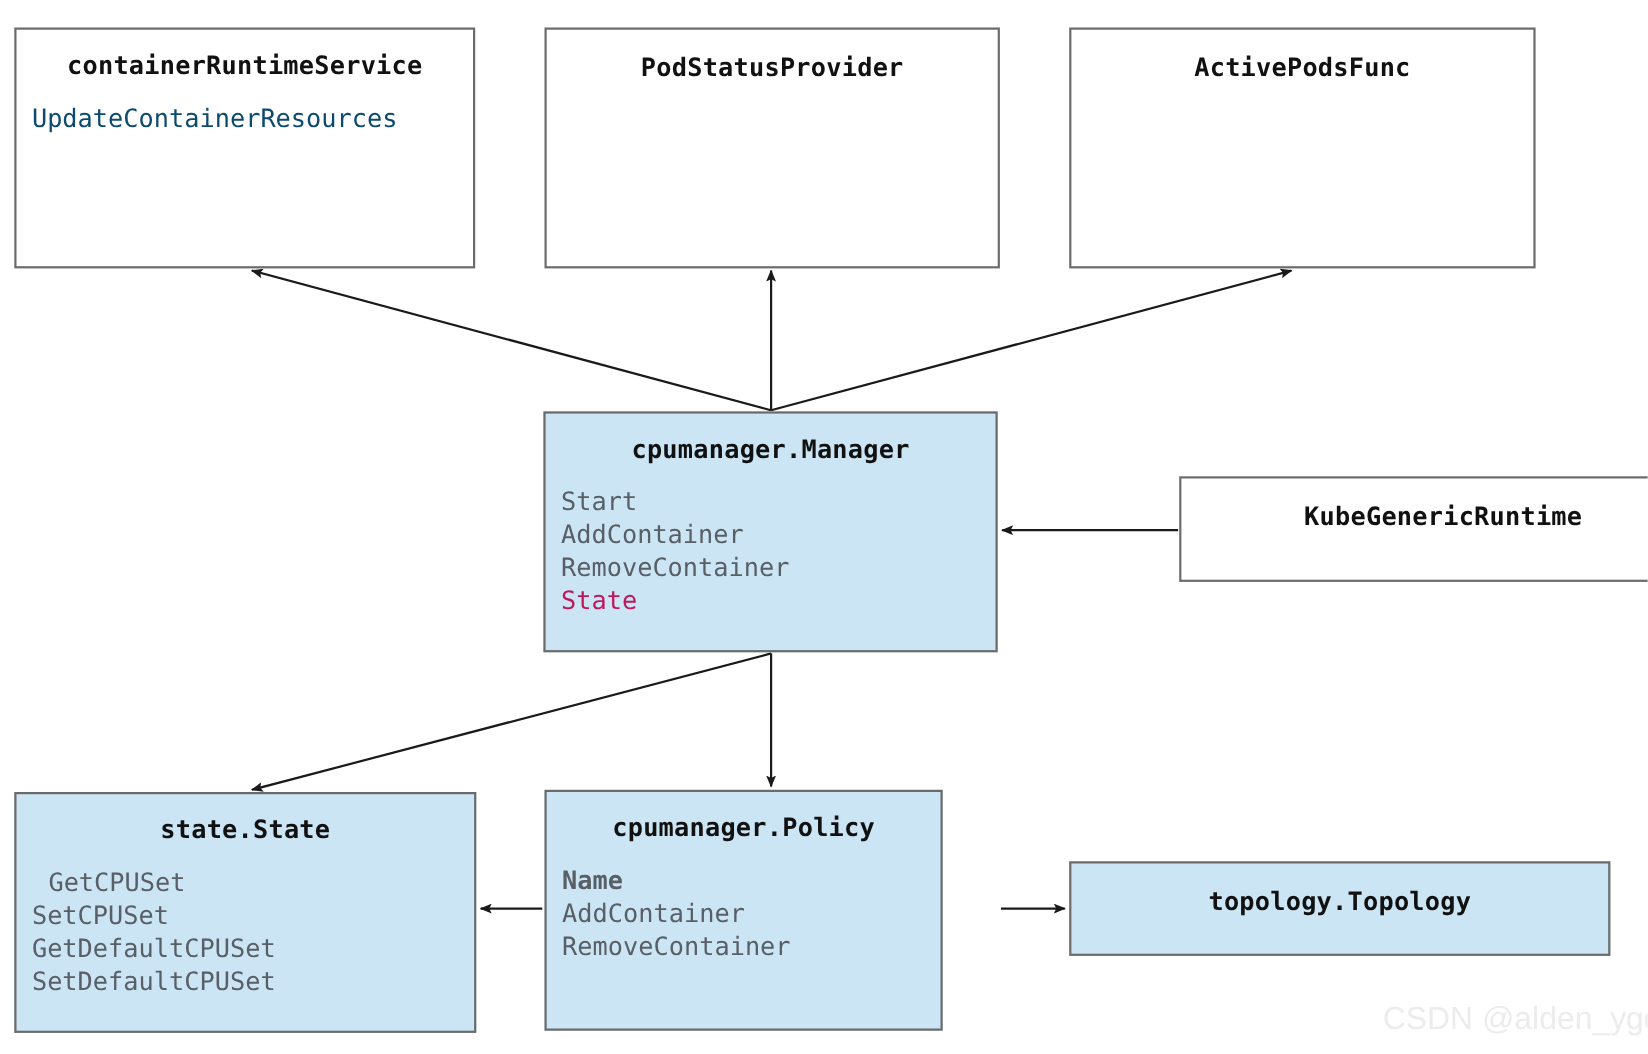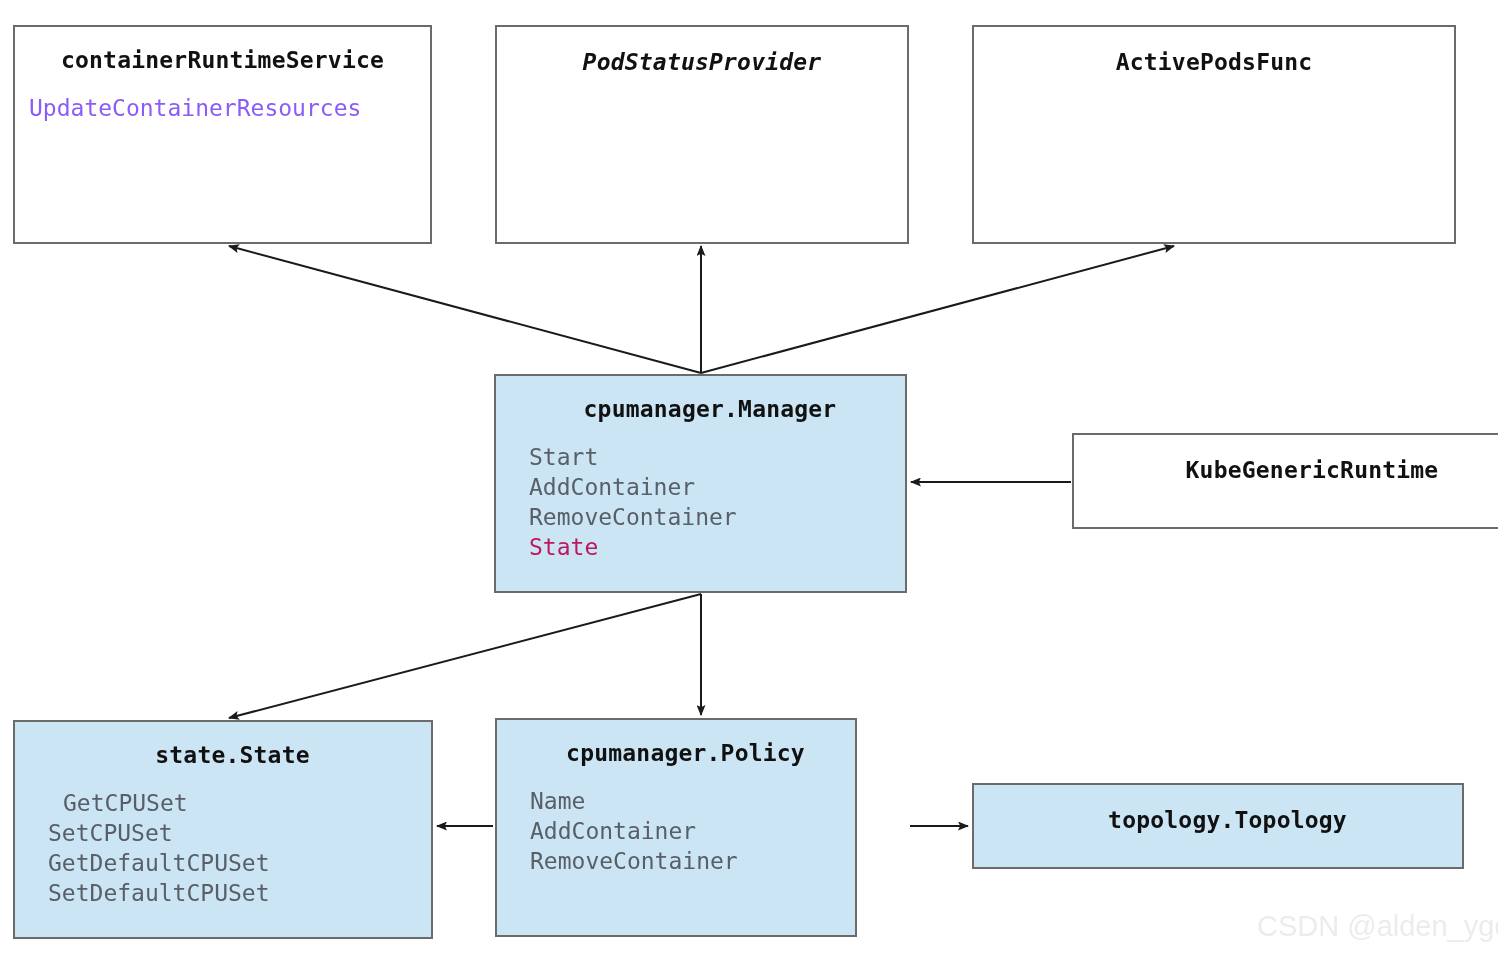--- a/index.html
+++ b/index.html
@@ -26,21 +26,20 @@
   }
   .node {
     position: absolute;
     box-sizing: border-box;
     border: 2px solid #d946ef;
     background: #ffffff;
     z-index: 2;
   }
   .node.filled {
     background: #cbe5f5;
-    padding-left: 19px;
   }
   .node-title {
     text-align: center;
     font-weight: bold;
     font-size: 23px;
     color: #111111;
     letter-spacing: 0.2px;
     white-space: nowrap;
     margin-top: 20px;
   }
@@ -86,27 +85,27 @@
         <line x1="1071" y1="482" x2="911" y2="482" stroke="#1a1a1a" stroke-width="2" marker-end="url(#arrowhead)"></line>
         <line x1="493" y1="826" x2="437" y2="826" stroke="#1a1a1a" stroke-width="2" marker-end="url(#arrowhead)"></line>
         <line x1="910" y1="826" x2="968" y2="826" stroke="#1a1a1a" stroke-width="2" marker-end="url(#arrowhead)"></line>
       </g>
   </svg>
 
   <div id="nodes">
       <div class="node" style="left: 13px; top: 25px; width: 419px; height: 219px; border-color: rgb(107, 107, 107);">
         <div class="node-title" style="color: rgb(17, 17, 17);">containerRuntimeService</div>
         <div class="node-members">
-          <div class="node-member" style="color: #8b5cf6;">UpdateContainerResources</div>
+          <div class="node-member" style="color: #0c4a6e;">UpdateContainerResources</div>
         </div>
       </div>
-      <div class="node compact" style="left: 495px; top: 25px; width: 414px; height: 219px; border-color: rgb(107, 107, 107); font-style: italic;">
+      <div class="node compact" style="left: 495px; top: 25px; width: 414px; height: 219px; border-color: rgb(107, 107, 107);">
         <div class="node-title" style="color: rgb(17, 17, 17);">PodStatusProvider</div>
       </div>
-      <div class="node compact" style="left: 972px; top: 25px; width: 484px; height: 219px; border-color: rgb(107, 107, 107);">
+      <div class="node compact" style="left: 972px; top: 25px; width: 424px; height: 219px; border-color: rgb(107, 107, 107);">
         <div class="node-title" style="color: rgb(17, 17, 17);">ActivePodsFunc</div>
       </div>
       <div class="node filled" style="left: 494px; top: 374px; width: 413px; height: 219px; background: rgb(203, 229, 245); border-color: rgb(107, 107, 107);">
         <div class="node-title" style="color: rgb(17, 17, 17);">cpumanager.Manager</div>
         <div class="node-members">
           <div class="node-member" style="color: rgb(88, 95, 102);">Start</div>
           <div class="node-member" style="color: rgb(88, 95, 102);">AddContainer</div>
           <div class="node-member" style="color: rgb(88, 95, 102);">RemoveContainer</div>
           <div class="node-member" style="color: #be185d;">State</div>
         </div>
@@ -119,21 +118,21 @@
         <div class="node-members">
           <div class="node-member" style="color: rgb(88, 95, 102); margin-left: 15px;">GetCPUSet</div>
           <div class="node-member" style="color: rgb(88, 95, 102);">SetCPUSet</div>
           <div class="node-member" style="color: rgb(88, 95, 102);">GetDefaultCPUSet</div>
           <div class="node-member" style="color: rgb(88, 95, 102);">SetDefaultCPUSet</div>
         </div>
       </div>
       <div class="node filled" style="left: 495px; top: 718px; width: 362px; height: 219px; background: rgb(203, 229, 245); border-color: rgb(107, 107, 107);">
         <div class="node-title" style="color: rgb(17, 17, 17);">cpumanager.Policy</div>
         <div class="node-members">
-          <div class="node-member" style="color: rgb(88, 95, 102);">Name</div>
+          <div class="node-member" style="color: rgb(88, 95, 102); font-weight: bold;">Name</div>
           <div class="node-member" style="color: rgb(88, 95, 102);">AddContainer</div>
           <div class="node-member" style="color: rgb(88, 95, 102);">RemoveContainer</div>
         </div>
       </div>
       <div class="node filled compact" style="left: 972px; top: 783px; width: 492px; height: 86px; background: rgb(203, 229, 245); border-color: rgb(107, 107, 107);">
         <div class="node-title" style="color: rgb(17, 17, 17);">topology.Topology</div>
       </div>
     </div>
 
   <div class="watermark" style="left: 1257px; top: 910px;">CSDN @alden_ygq</div>

